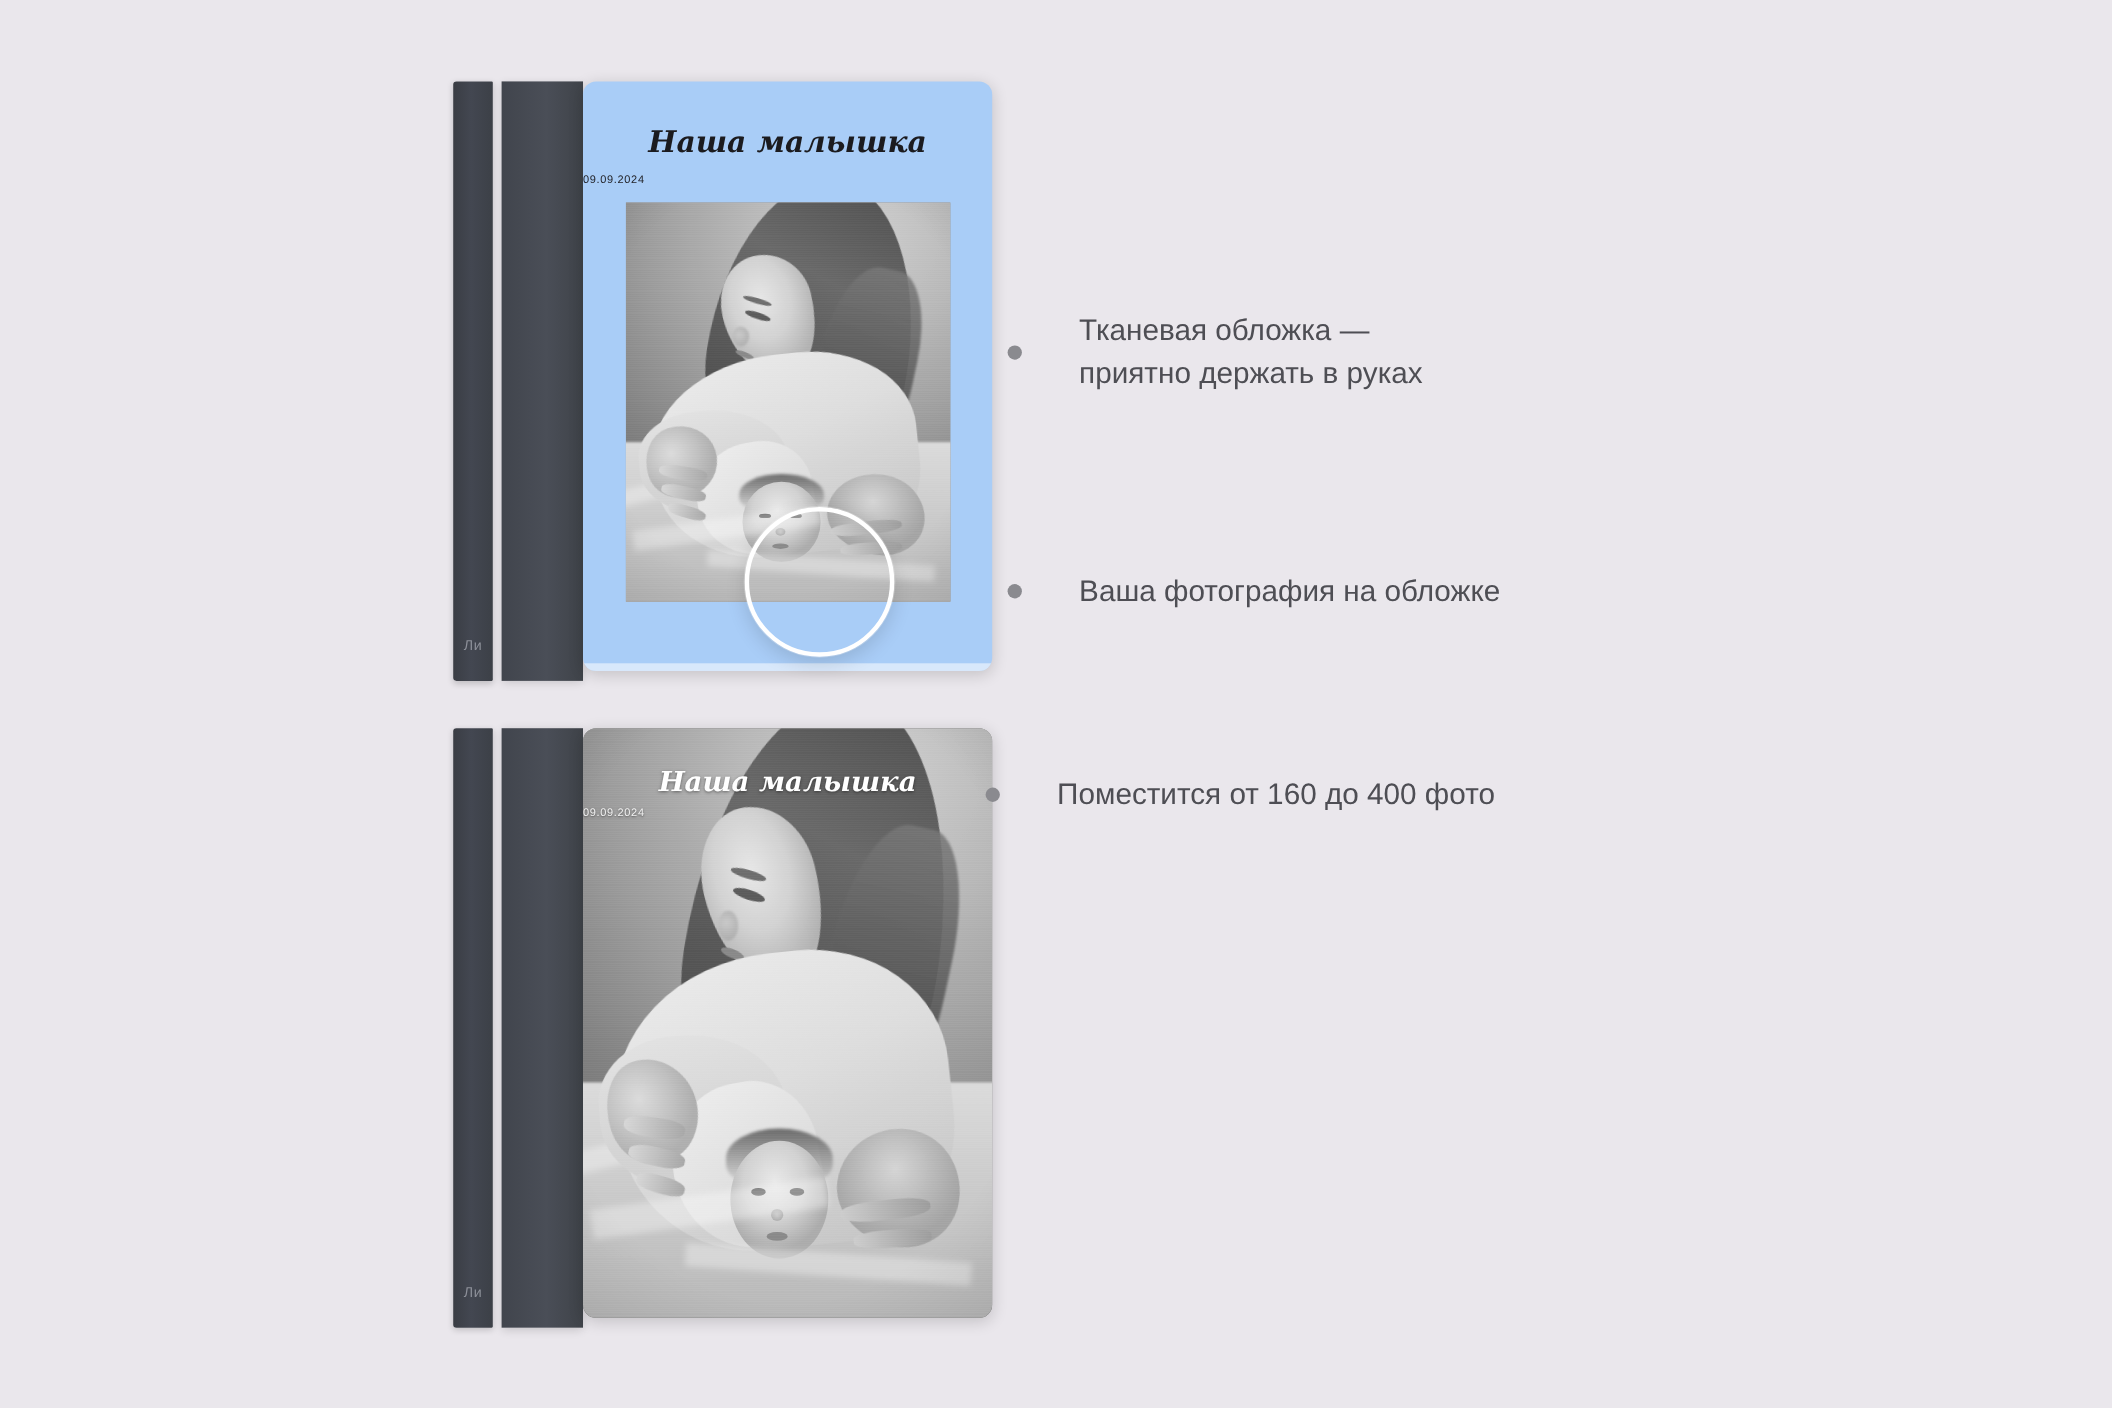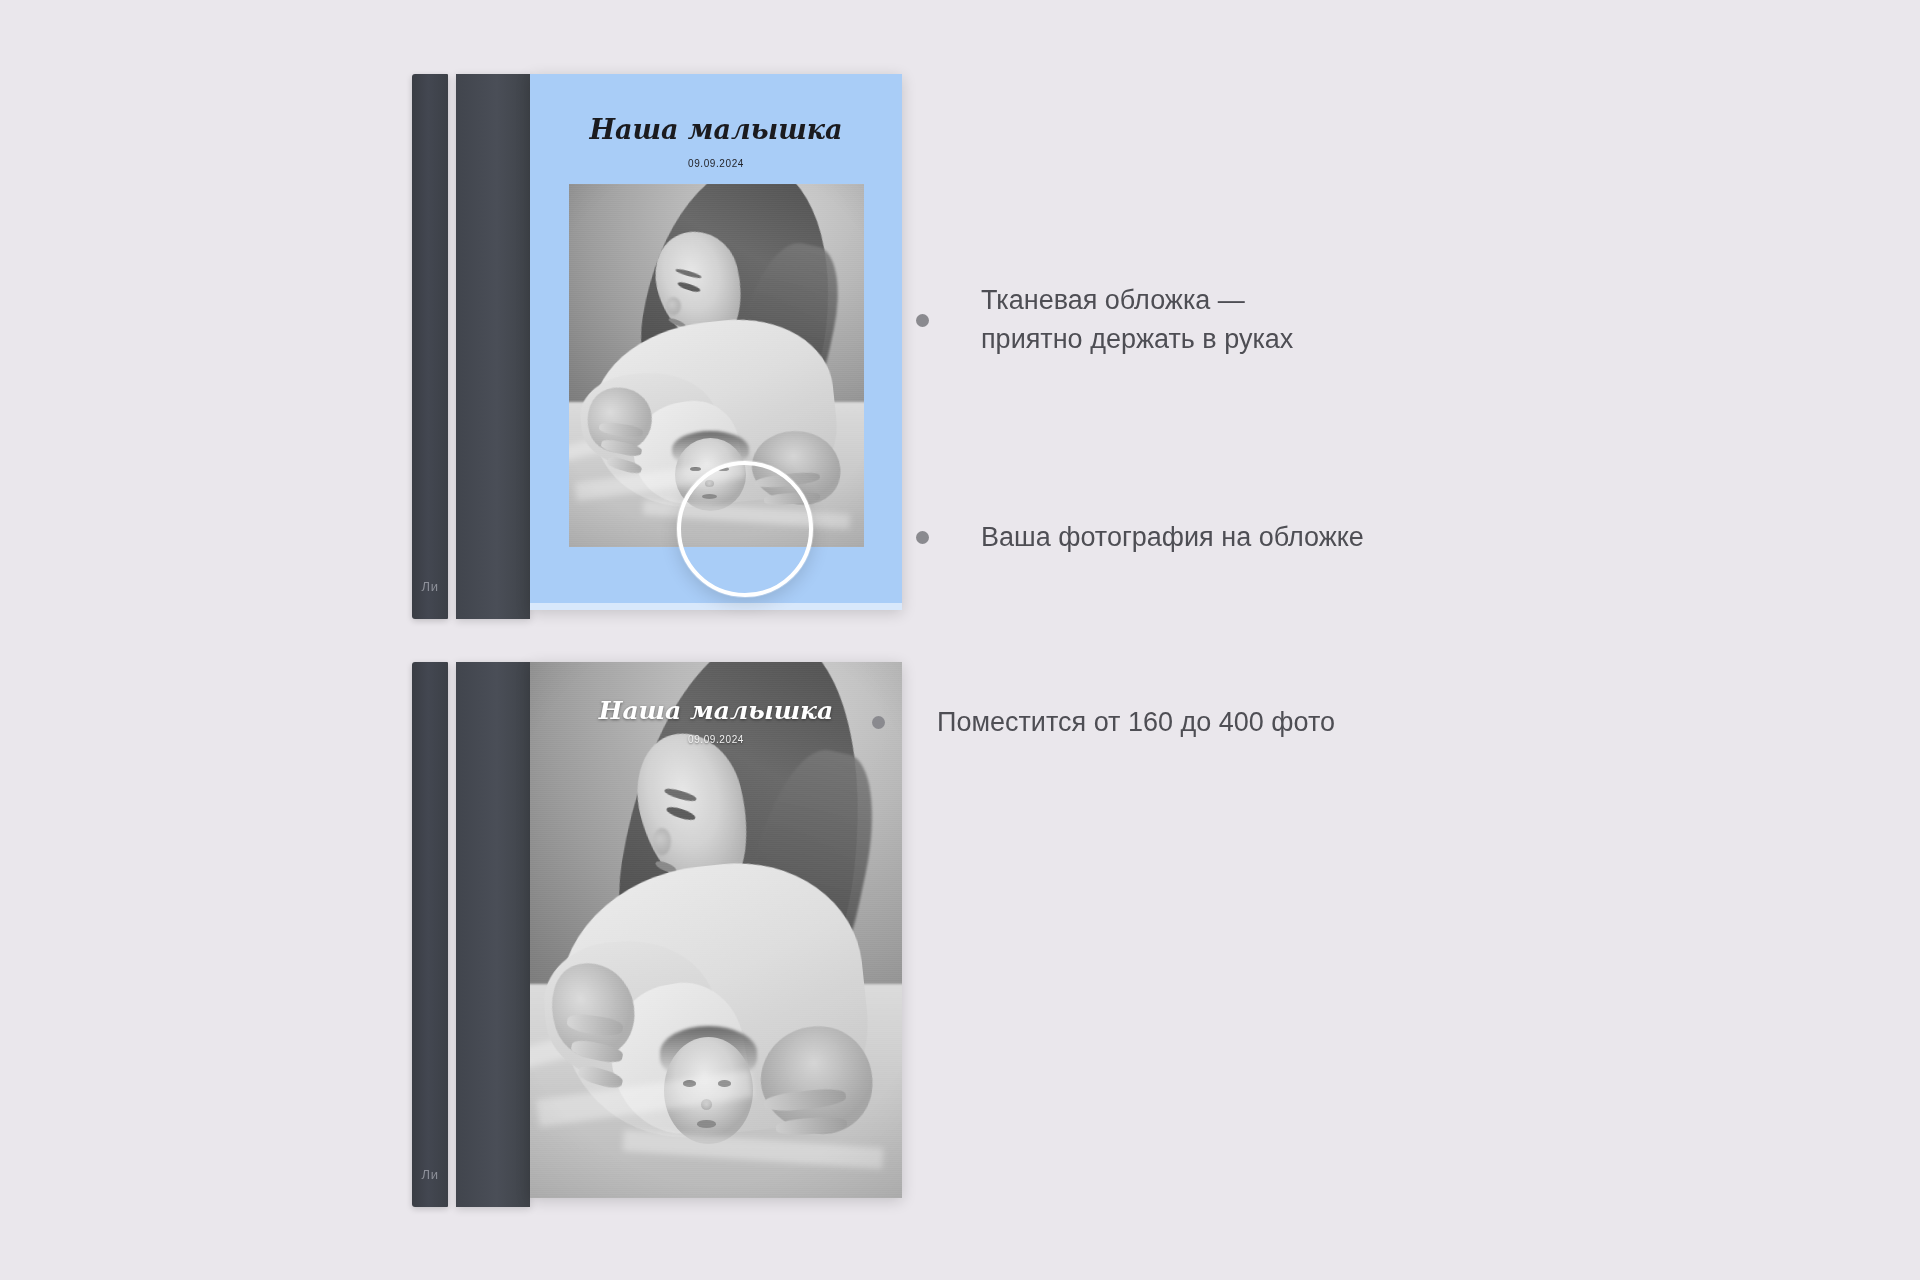--- a/index.html
+++ b/index.html
@@ -57,20 +57,21 @@
     background: linear-gradient(90deg, #41454d 0%, #4a4e57 55%, #3f4349 100%);
     box-shadow: 0 2px 8px rgba(0,0,0,0.16);
   }
 
   
   .cover {
     position: absolute;
     top: 0;
     overflow: hidden;
     box-shadow: 0 3px 14px rgba(0,0,0,0.16);
+    border-radius: 12px;
   }
   .cover.blue { background: #a9cdf7; }
   .cover.photo-full { background: #8d8d8d; }
 
   .cover-bottom-edge {
     position: absolute;
     left: 0;
     right: 0;
     bottom: 0;
     height: 7px;
@@ -89,21 +90,21 @@
     white-space: nowrap;
   }
   .cover-title.light {
     color: #ffffff;
     text-shadow: 0 1px 3px rgba(0,0,0,0.45);
   }
   .cover-date {
     position: absolute;
     left: 0;
     right: 0;
-    text-align: center;
+    text-align: left;
     color: #23242a;
     letter-spacing: 0.6px;
     white-space: nowrap;
   }
   .cover-date.light {
     color: #f2f2f2;
     text-shadow: 0 1px 2px rgba(0,0,0,0.5);
   }
 
   
@@ -494,19 +495,19 @@
     <span class="dot"></span>
     <span class="text">Тканевая обложка —
 приятно держать в руках</span>
   </div>
 
   <div class="bullet" style="left:916px; top:518px; width:620px;">
     <span class="dot"></span>
     <span class="text">Ваша фотография на обложке</span>
   </div>
 
-  <div class="bullet" style="left:872px; top:703px; width:620px;">
+  <div class="bullet" style="left:896px; top:703px; width:620px;">
     <span class="dot"></span>
     <span class="text">Поместится от 160 до 400 фото</span>
   </div>
 
 
 </div>
 
 </body></html>

